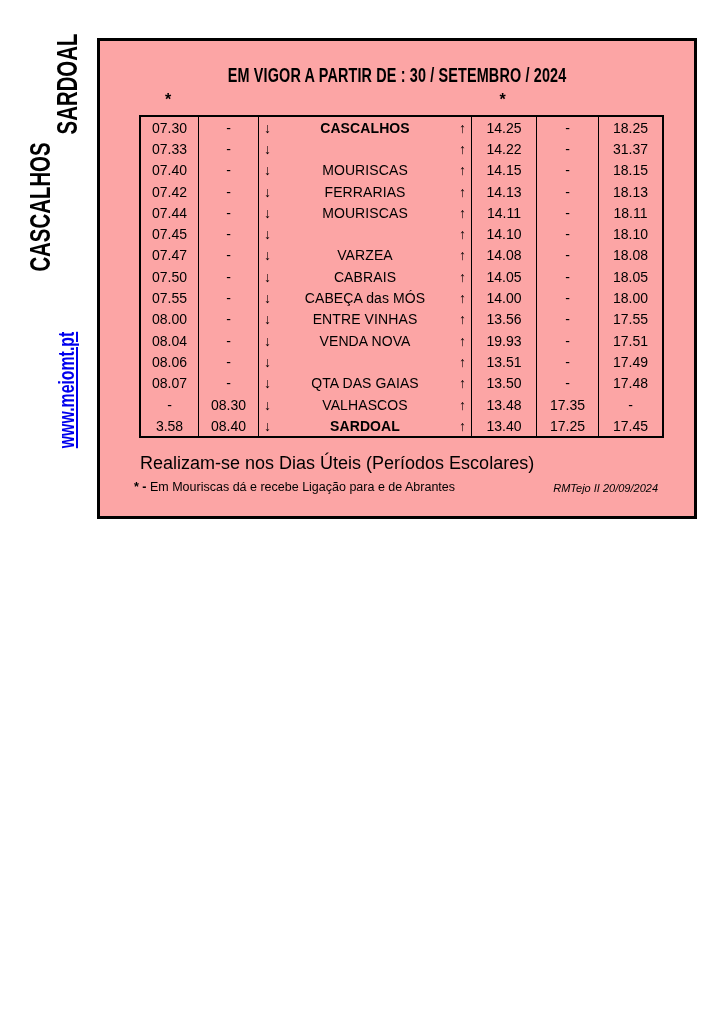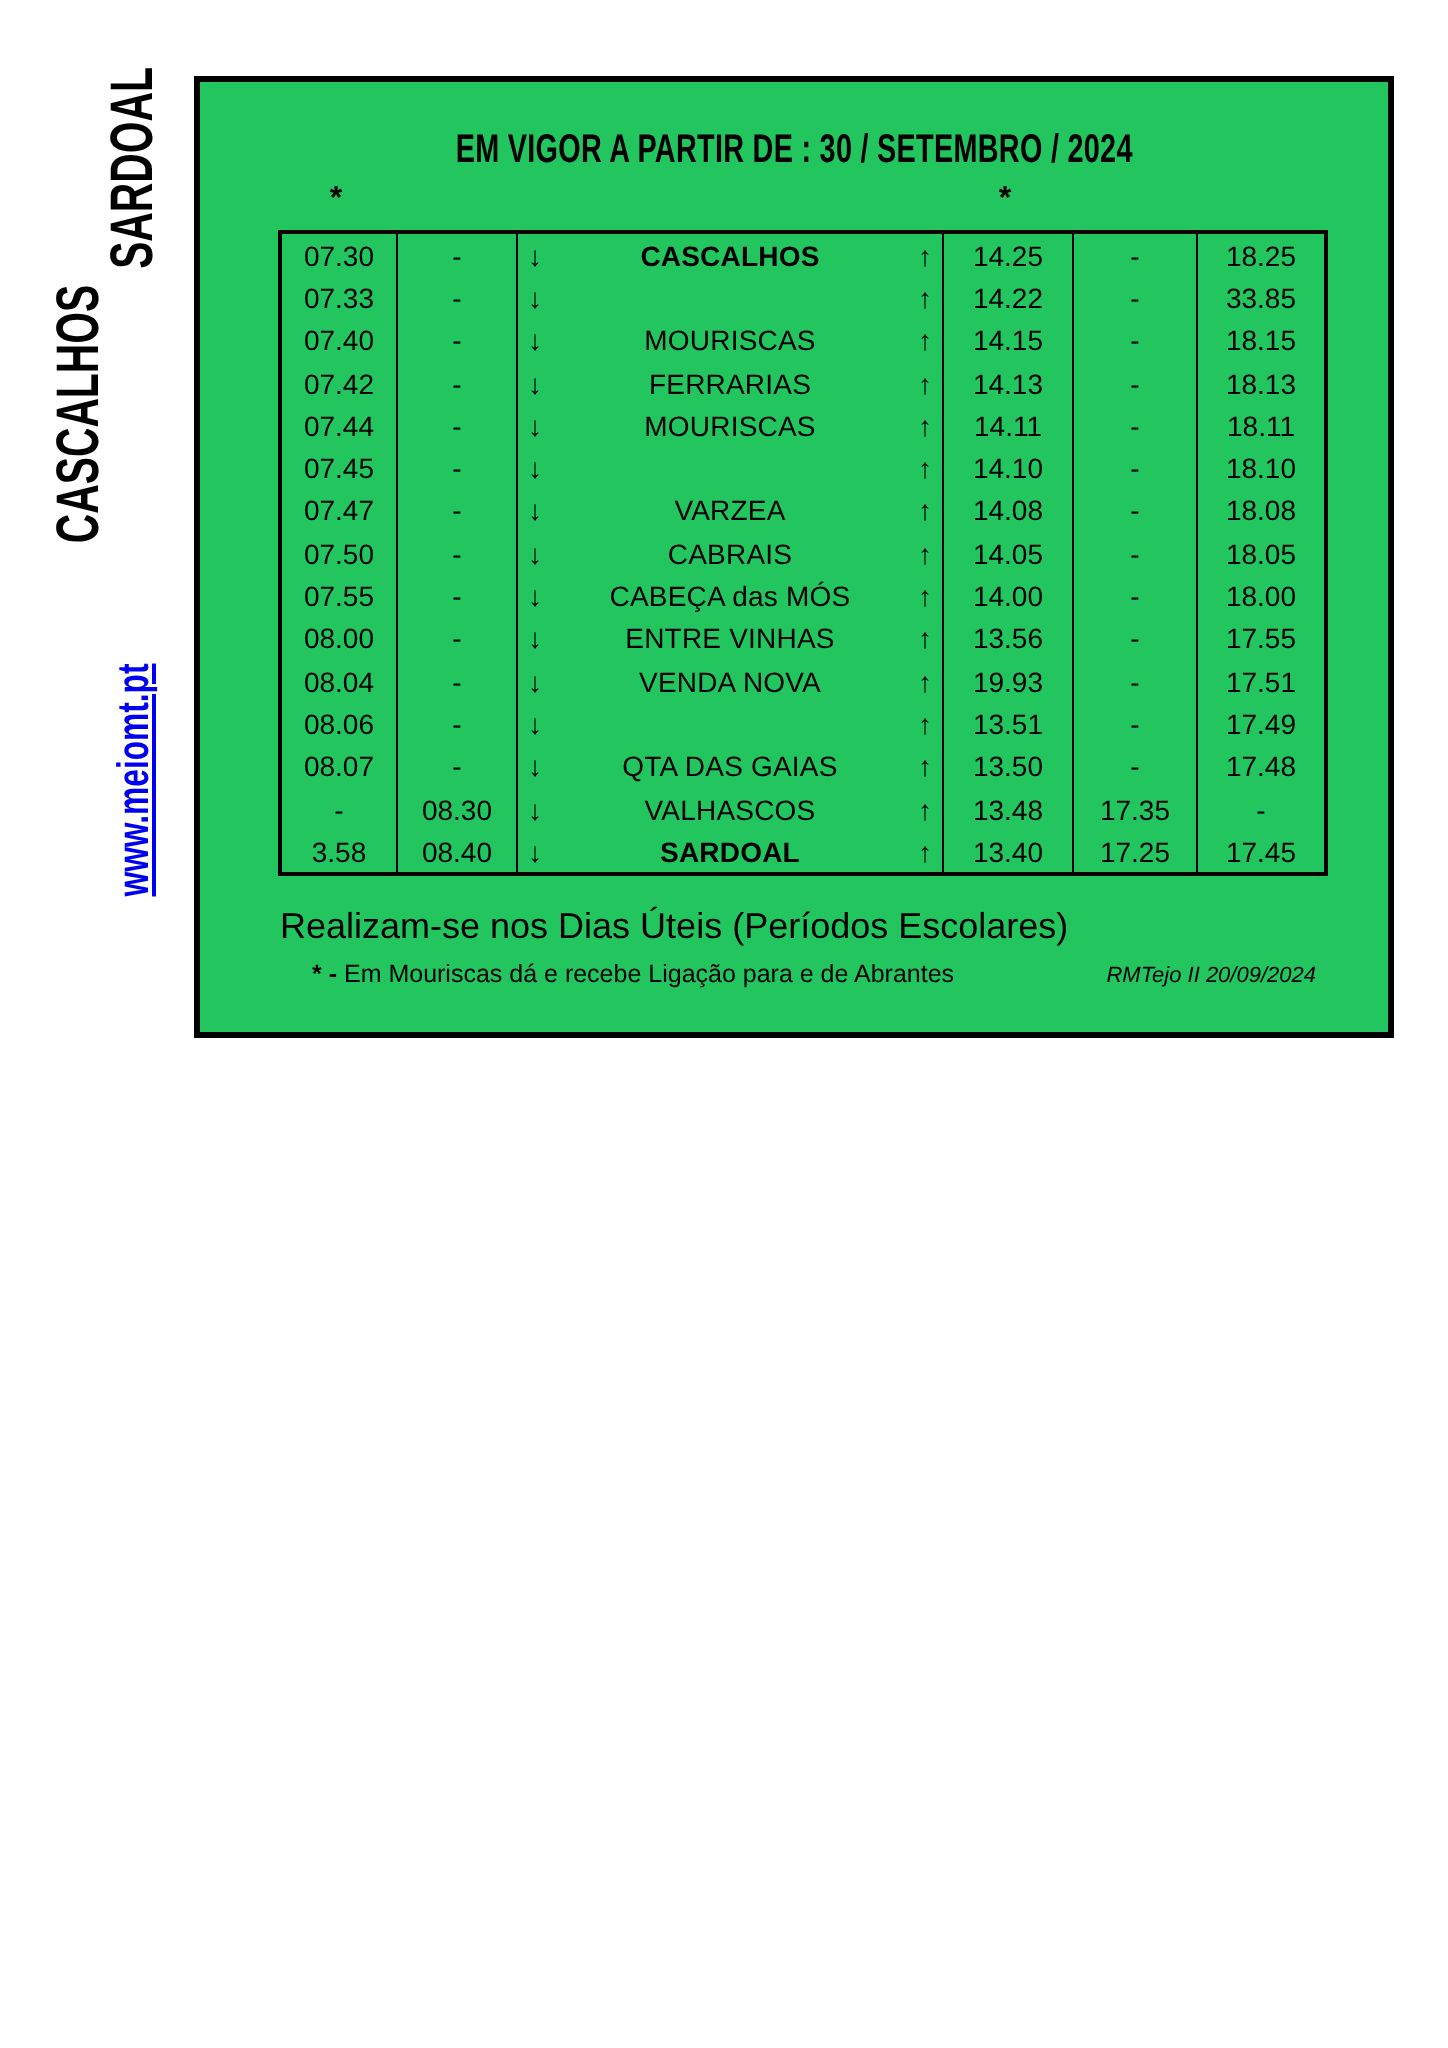--- a/index.html
+++ b/index.html
@@ -40,21 +40,21 @@
     text-decoration: underline;
     cursor: pointer;
   }
 
   
   .box {
     position: absolute;
     left: 97px; top: 38px;
     width: 600px; height: 481px;
     border: 3px solid #000000;
-    background: #22c55e;
+    background: #fca5a5;
   }
   .title {
     position: absolute;
     top: 23px; left: 0; right: 0;
     text-align: center;
     white-space: nowrap;
   }
   .title span {
     display: inline-block;
     font-weight: 700;
@@ -101,21 +101,21 @@
   .arrow { font-size: 14px; line-height: 1; }
 
   
   .note1 {
     position: absolute;
     left: 40px; top: 412px;
     font-size: 18px;
   }
   .note2 {
     position: absolute;
-    left: 56px; top: 439px;
+    left: 34px; top: 439px;
     font-size: 12.5px;
   }
   .note2 b { font-weight: 700; }
   .revision {
     position: absolute;
     right: 36px; top: 441px;
     font-size: 11px;
     font-style: italic;
   }
 </style>
@@ -155,21 +155,21 @@
   </div>
         <div class="trow">
     <div class="cell c1">07.33</div>
     <div class="cell c2">-</div>
     <div class="cell c3">
       <span class="arrow">↓</span>
       <span class="arrow">↑</span>
     </div>
     <div class="cell c4">14.22</div>
     <div class="cell c5">-</div>
-    <div class="cell c6">33.85</div>
+    <div class="cell c6">31.37</div>
   </div>
         <div class="trow">
     <div class="cell c1">07.40</div>
     <div class="cell c2">-</div>
     <div class="cell c3">
       <span class="arrow">↓</span>
       <span class="station">MOURISCAS</span>
       <span class="arrow">↑</span>
     </div>
     <div class="cell c4">14.15</div>

